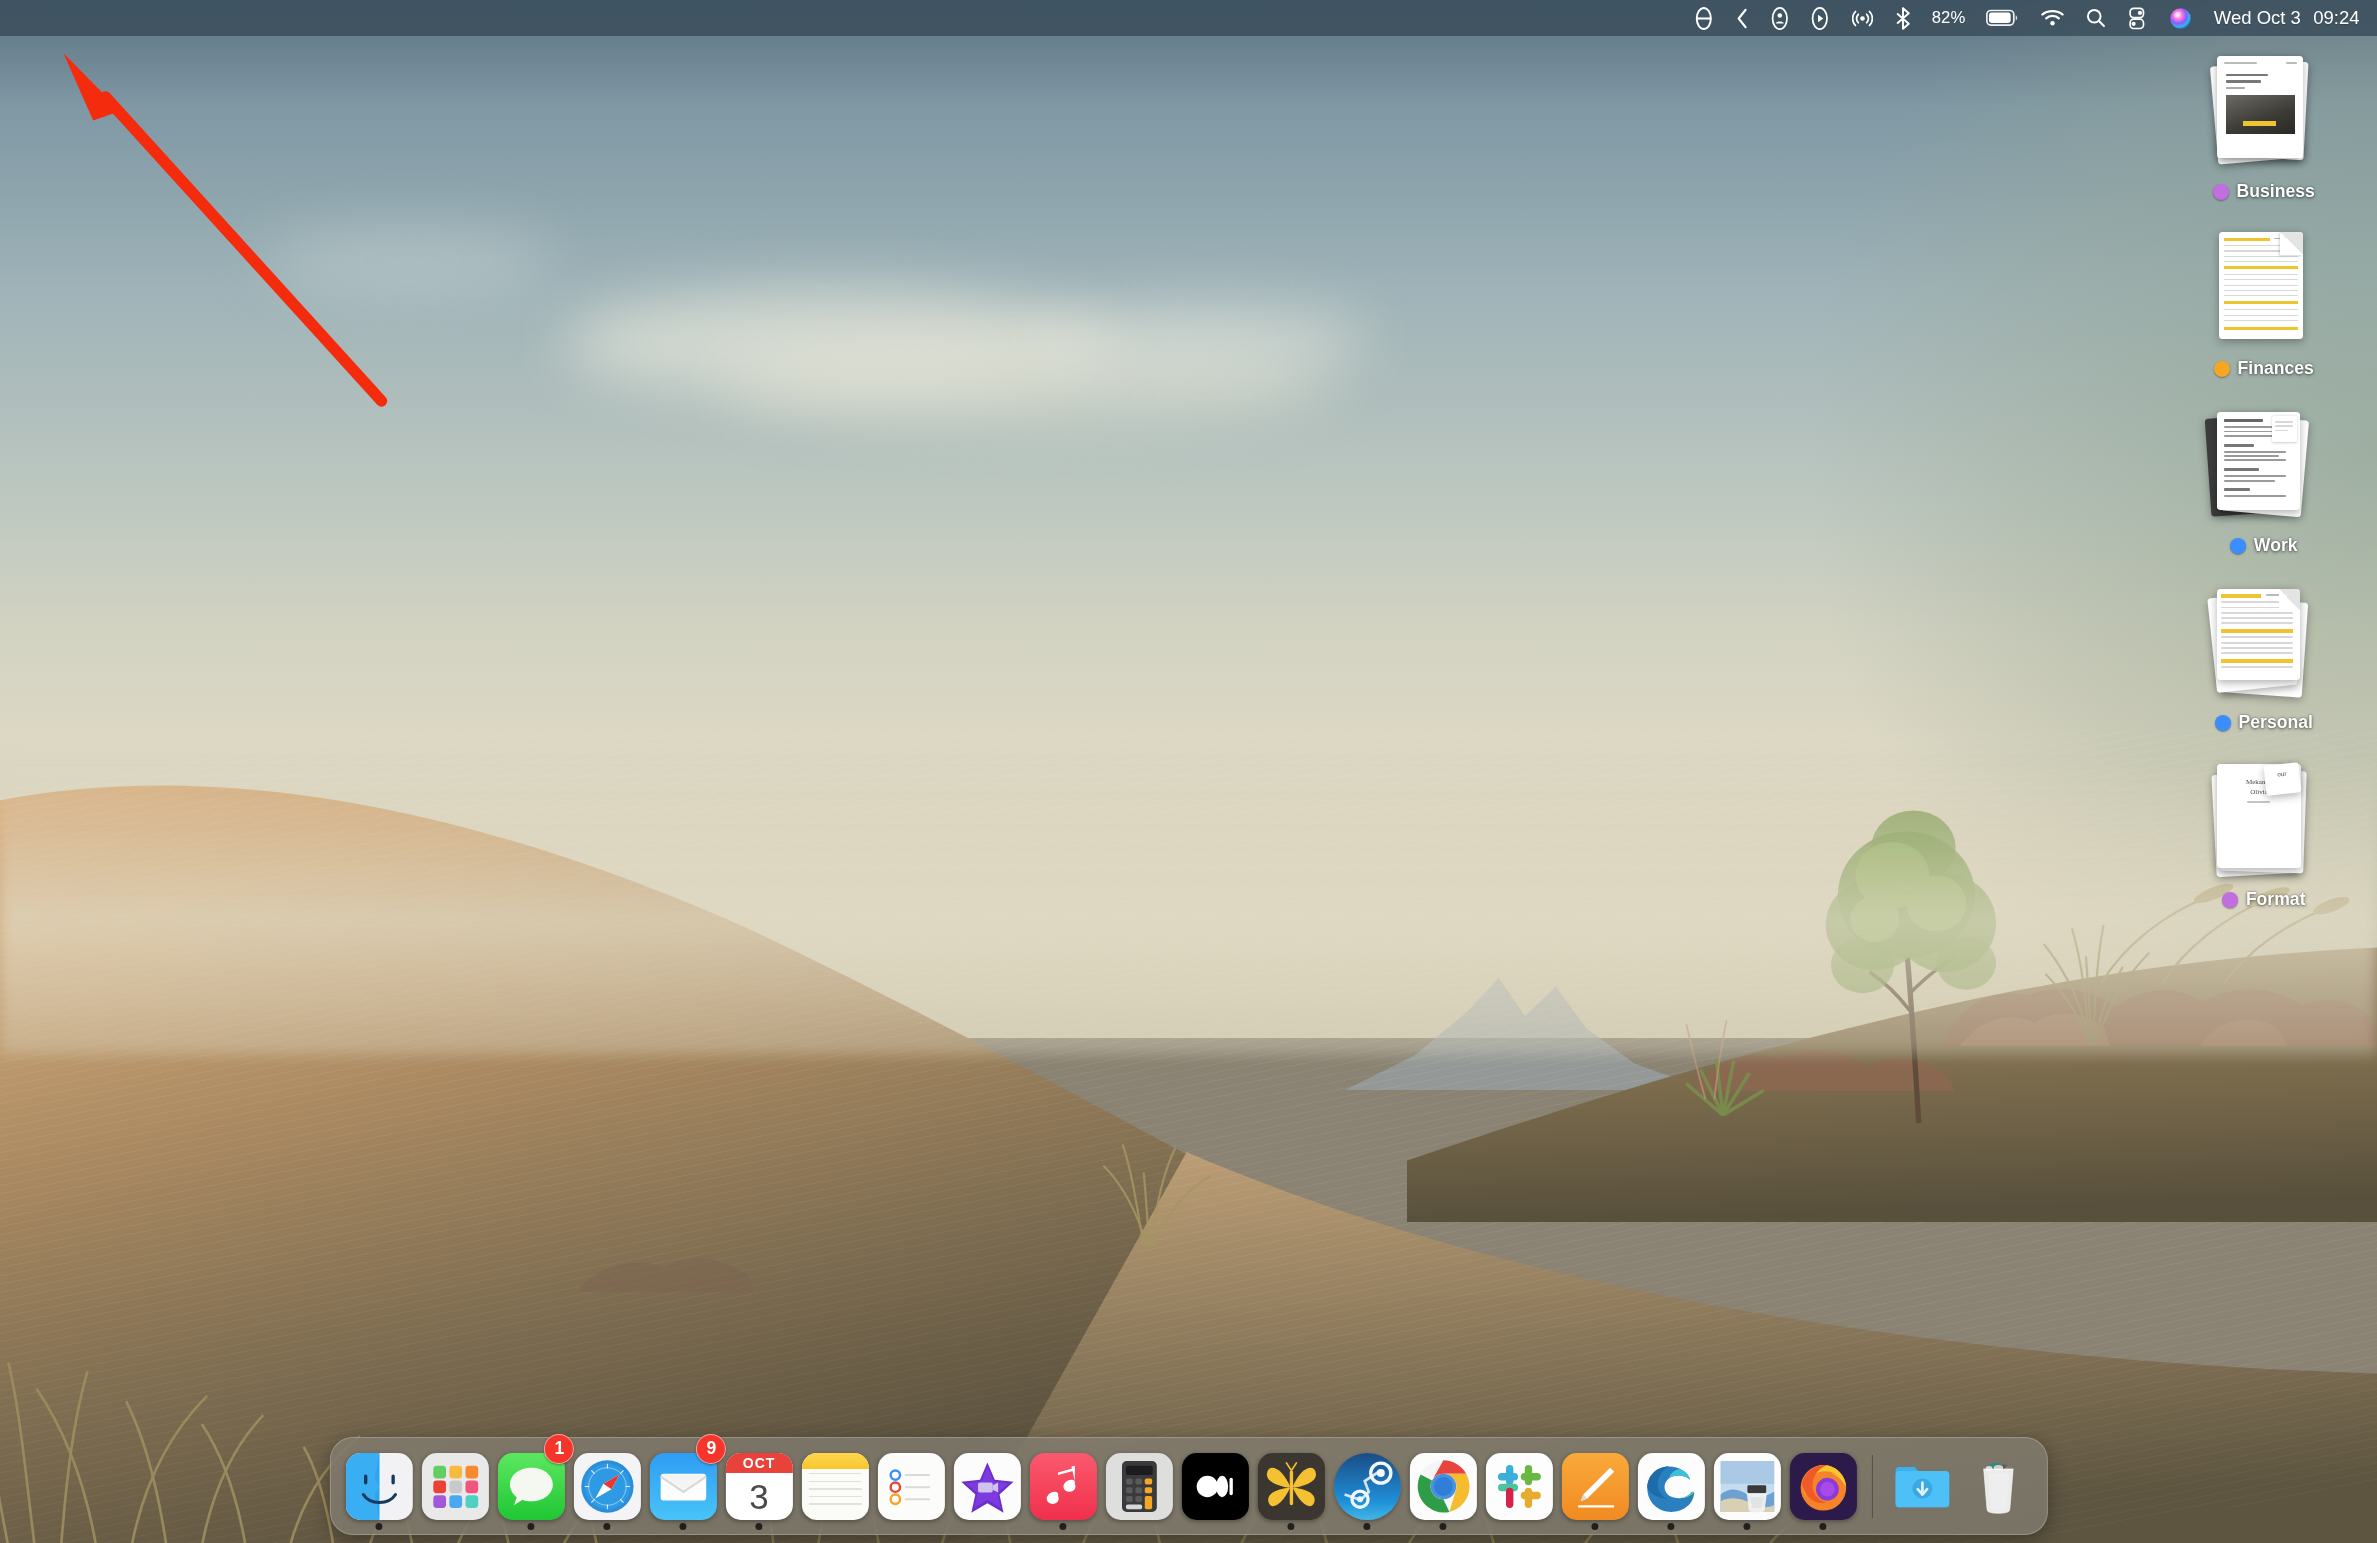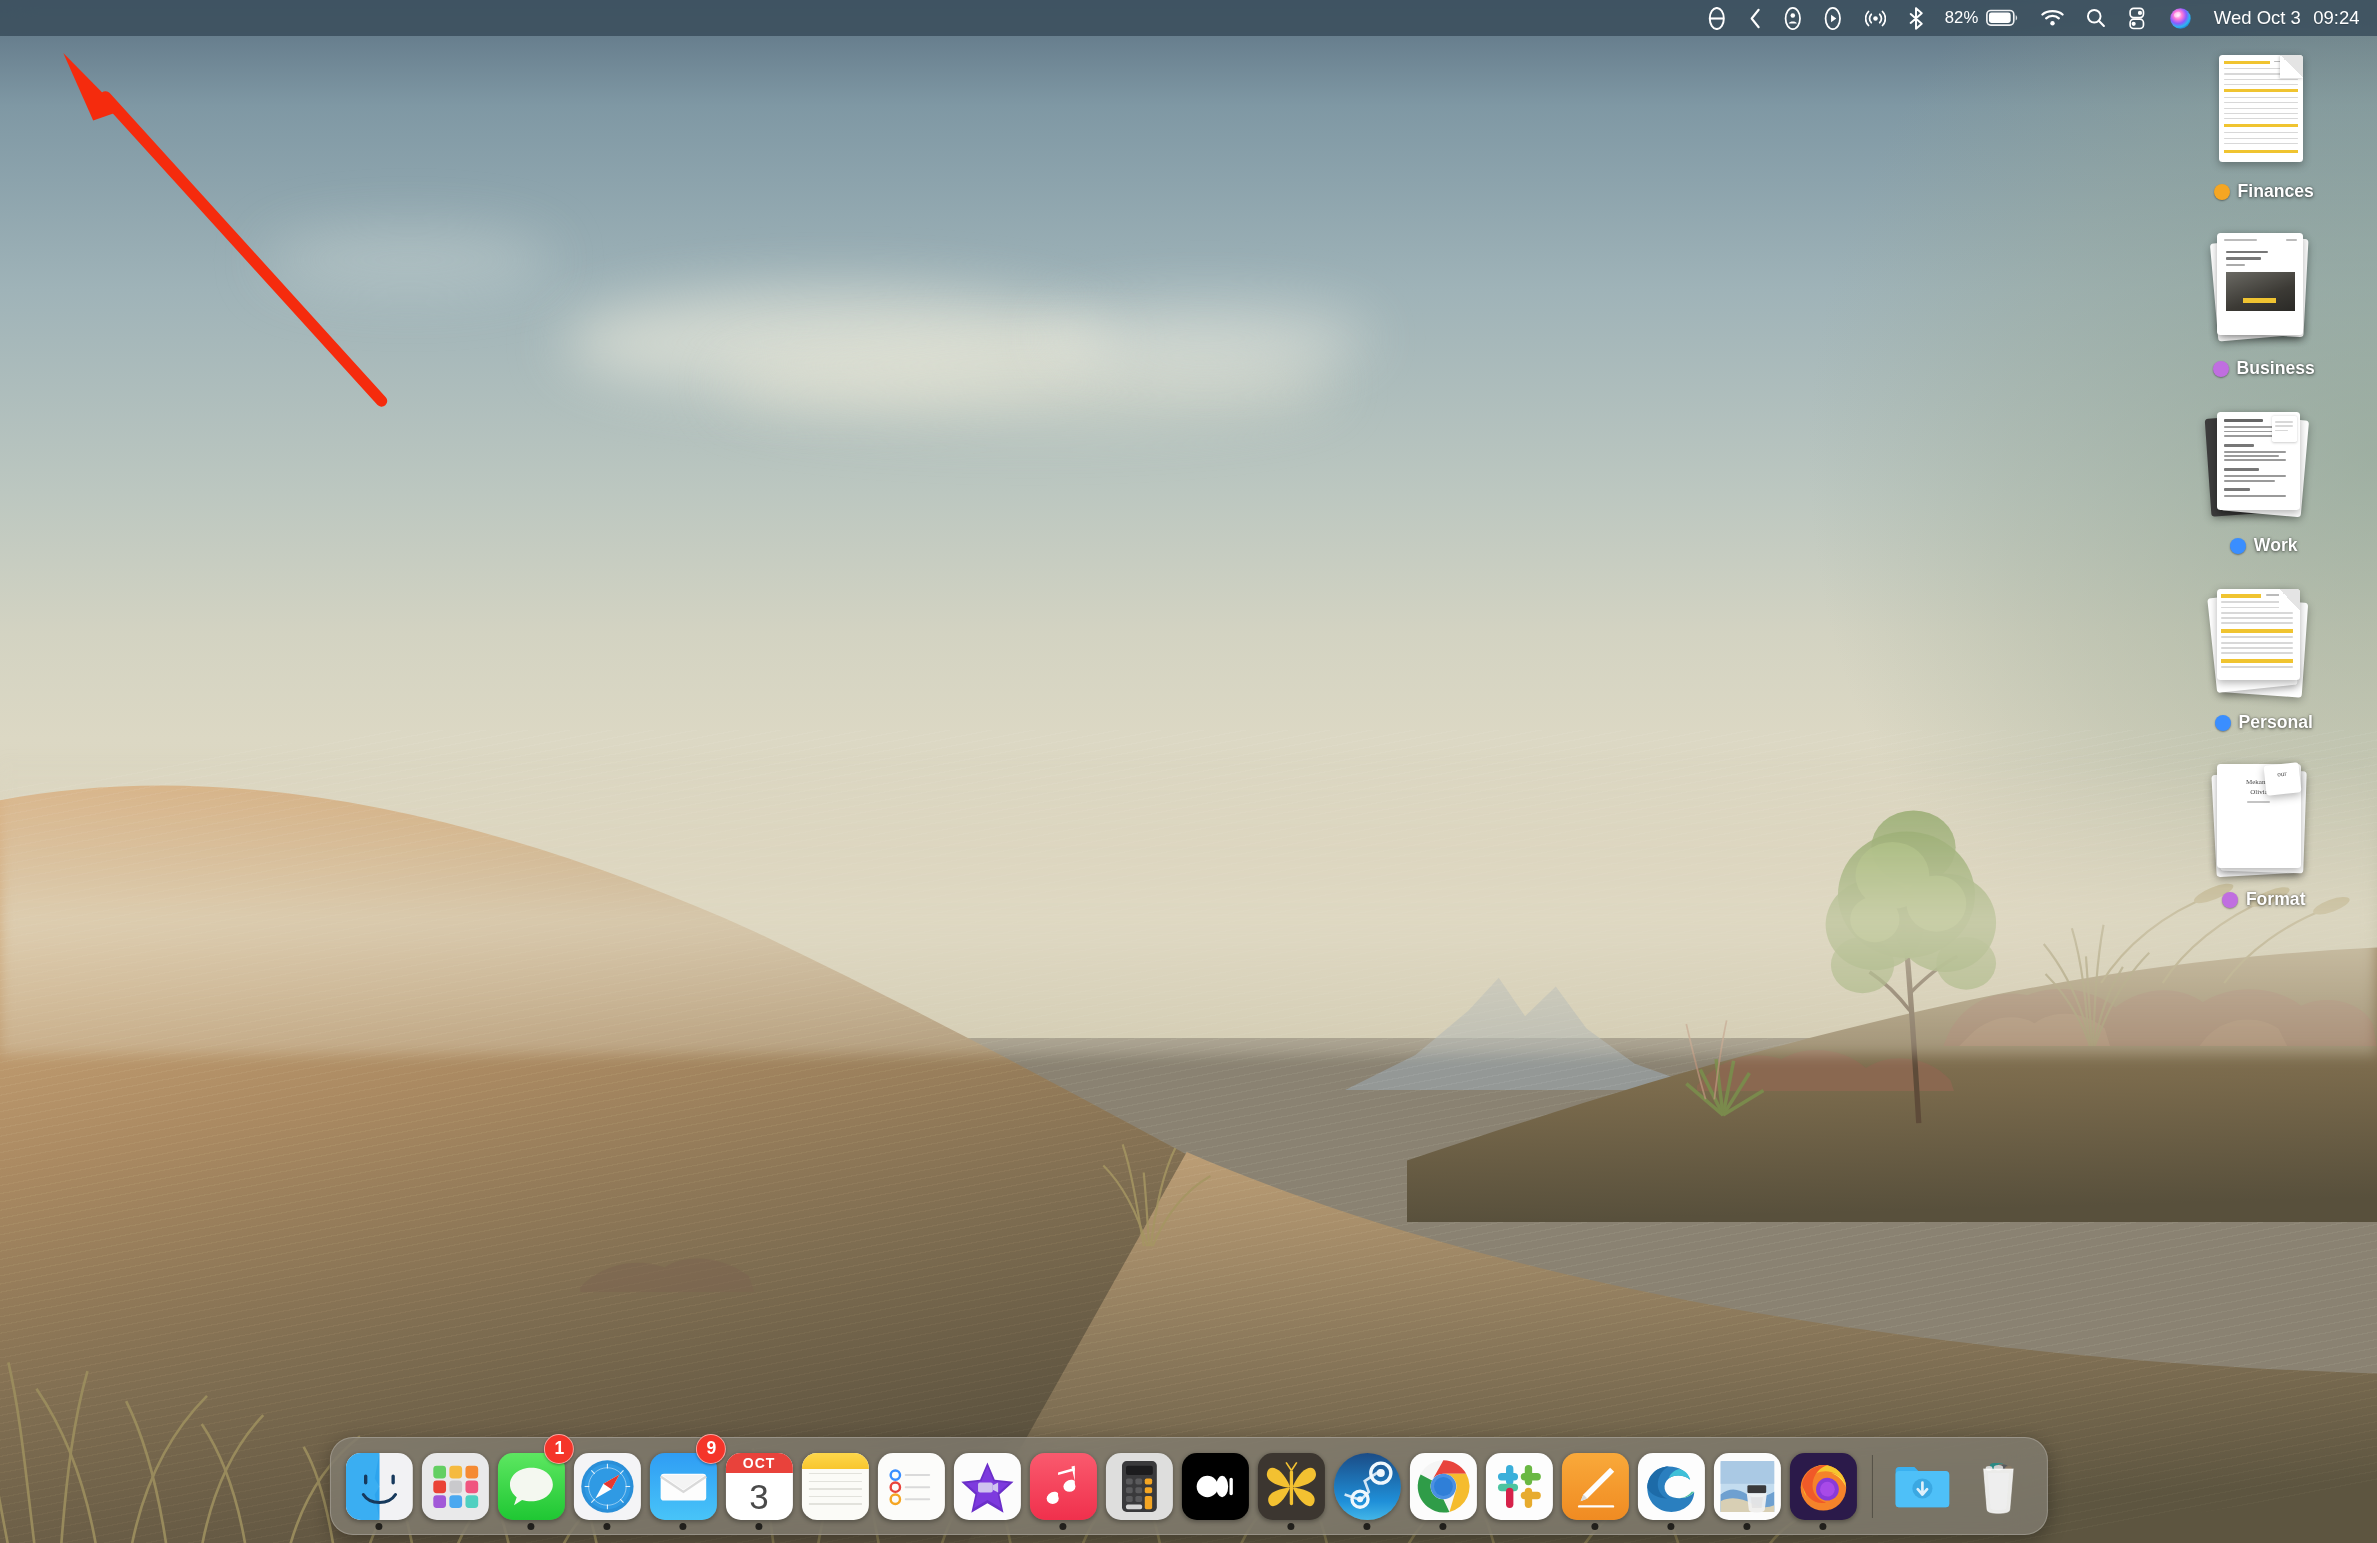--- a/index.html
+++ b/index.html
@@ -82,21 +82,21 @@
     white-space:nowrap; letter-spacing:0.1px;
     text-shadow:0 0.9px 0.9px rgba(0,0,0,.22);
   }
   .menu-item.app{ font-weight:bold; }
 
   .status-item{
     height:100%; display:flex; align-items:center; justify-content:center;
     padding:0 11.4px;
   }
   .status-item svg{ display:block; }
-  .battery-group{ display:flex; align-items:center; gap:7px; padding:0 10.6px 0 8.8px; }
+  .battery-group{ display:flex; align-items:center; gap:20px; padding:0 10.6px 0 8.8px; }
   .batt-pct{ font-size:16.7px; letter-spacing:0.2px; }
   .clock{
     padding:0 3.5px 0 10.6px; font-size:18.5px; white-space:nowrap;
     display:flex; align-items:center; height:100%;
     text-shadow:0 0.9px 0.9px rgba(0,0,0,.2);
   }
   .clock .sep{ display:inline-block; width:12.3px; }
 
   
   #desktop-icons{
@@ -480,20 +480,41 @@
 
     <div class="clock">
       <span>Wed Oct 3</span>
       <span class="sep"></span>
       <span>09:24</span>
     </div>
   </div>
 </div>
 
 <div id="desktop-icons">
+
+  <div class="stack">
+    <div class="stack-art">
+      <div class="sheet" style="left:16px; top:12.3px; width:84px; height:98px; transform:rotate(-5deg);"></div>
+      <div class="sheet" style="left:24.6px; top:8.8px; width:84px; height:98px; transform:rotate(3deg);"></div>
+      <div class="sheet" style="left:19.3px; top:5.3px; width:86px; height:102px;">
+        <div class="minitxt" style="left:7px; top:6.2px; width:33px; background:#bbb;"></div>
+        <div class="minitxt" style="left:69px; top:6.2px; width:10.6px; background:#bbb;"></div>
+        <div class="minitxt" style="left:8.8px; top:17.6px; width:42px; height:2.6px; background:#777;"></div>
+        <div class="minitxt" style="left:8.8px; top:24px; width:35px; height:2.6px; background:#777;"></div>
+        <div class="minitxt" style="left:8.8px; top:31px; width:19.3px; background:#aaa;"></div>
+        <div class="minihero" style="left:8.8px; top:39px; width:69px; height:39px;
+             background:linear-gradient(160deg,#6b6a64,#3c3a35 60%,#2a2926);"></div>
+        <div class="miniband" style="left:26px; top:65px; width:33px; height:4.4px; background:#efc331;"></div>
+      </div>
+    </div>
+    <div class="stack-label">
+      <span class="tag-dot" style="background:#c06ee0"></span>
+      <span>Business</span>
+    </div>
+  </div>
 
   <div class="stack">
     <div class="stack-art">
       <div class="sheet" style="left:21px; top:3.5px; width:84px; height:107px; overflow:hidden;">
         <div class="miniband" style="left:5.3px; top:6.2px; width:46px; background:#f0c430;"></div>
         <div class="minitxt" style="left:55px; top:6.2px; width:23px; background:#bbb;"></div>
         <div class="minirow" style="left:5.3px; top:13px; width:74px;"></div>
         <div class="minirow" style="left:5.3px; top:18.5px; width:74px;"></div>
         <div class="minirow" style="left:5.3px; top:24px; width:74px;"></div>
         <div class="minirow" style="left:5.3px; top:29px; width:74px;"></div>
@@ -508,41 +529,20 @@
         <div class="minirow" style="left:5.3px; top:83px; width:74px;"></div>
         <div class="minirow" style="left:5.3px; top:88px; width:74px;"></div>
         <div class="miniband" style="left:5.3px; top:95px; width:74px; height:3.5px; background:#f0c430;"></div>
         <div style="position:absolute; right:0; top:0; width:23px; height:23px;
              background:linear-gradient(225deg,#e4e4e4 50%,#fff 50%); box-shadow:-0.9px 0.9px 2.6px rgba(0,0,0,.18);"></div>
       </div>
     </div>
     <div class="stack-label">
       <span class="tag-dot" style="background:#f5a623"></span>
       <span>Finances</span>
-    </div>
-  </div>
-
-  <div class="stack">
-    <div class="stack-art">
-      <div class="sheet" style="left:16px; top:12.3px; width:84px; height:98px; transform:rotate(-5deg);"></div>
-      <div class="sheet" style="left:24.6px; top:8.8px; width:84px; height:98px; transform:rotate(3deg);"></div>
-      <div class="sheet" style="left:19.3px; top:5.3px; width:86px; height:102px;">
-        <div class="minitxt" style="left:7px; top:6.2px; width:33px; background:#bbb;"></div>
-        <div class="minitxt" style="left:69px; top:6.2px; width:10.6px; background:#bbb;"></div>
-        <div class="minitxt" style="left:8.8px; top:17.6px; width:42px; height:2.6px; background:#777;"></div>
-        <div class="minitxt" style="left:8.8px; top:24px; width:35px; height:2.6px; background:#777;"></div>
-        <div class="minitxt" style="left:8.8px; top:31px; width:19.3px; background:#aaa;"></div>
-        <div class="minihero" style="left:8.8px; top:39px; width:69px; height:39px;
-             background:linear-gradient(160deg,#6b6a64,#3c3a35 60%,#2a2926);"></div>
-        <div class="miniband" style="left:26px; top:65px; width:33px; height:4.4px; background:#efc331;"></div>
-      </div>
-    </div>
-    <div class="stack-label">
-      <span class="tag-dot" style="background:#c06ee0"></span>
-      <span>Business</span>
     </div>
   </div>
 
   <div class="stack">
     <div class="stack-art">
       <div class="sheet grey" style="left:10.6px; top:10.6px; width:79px; height:98px; transform:rotate(-4deg);"></div>
       <div class="sheet" style="left:26px; top:12.3px; width:81px; height:97px; transform:rotate(5deg);"></div>
       <div class="sheet" style="left:19.3px; top:7px; width:83px; height:98px; overflow:hidden;">
         <div class="minitxt" style="left:7px; top:7px; width:39px; height:2.6px; background:#666;"></div>
         <div class="minitxt" style="left:7px; top:14px; width:62px;"></div>

